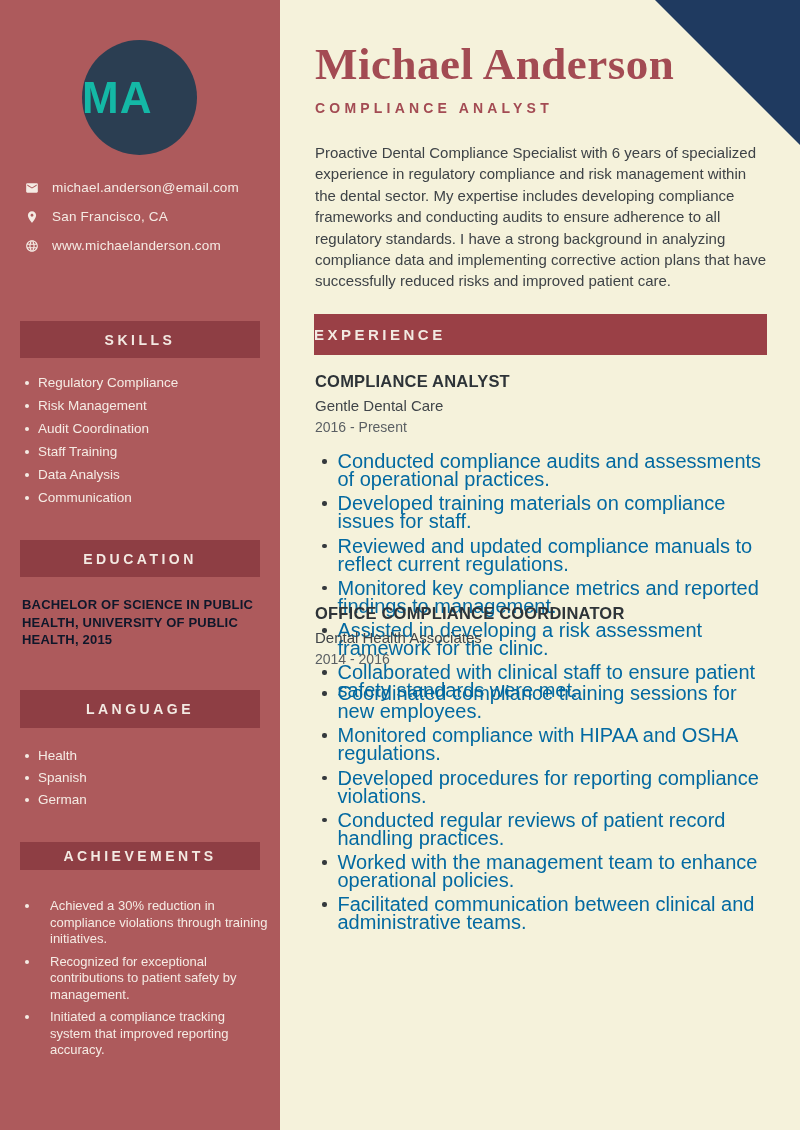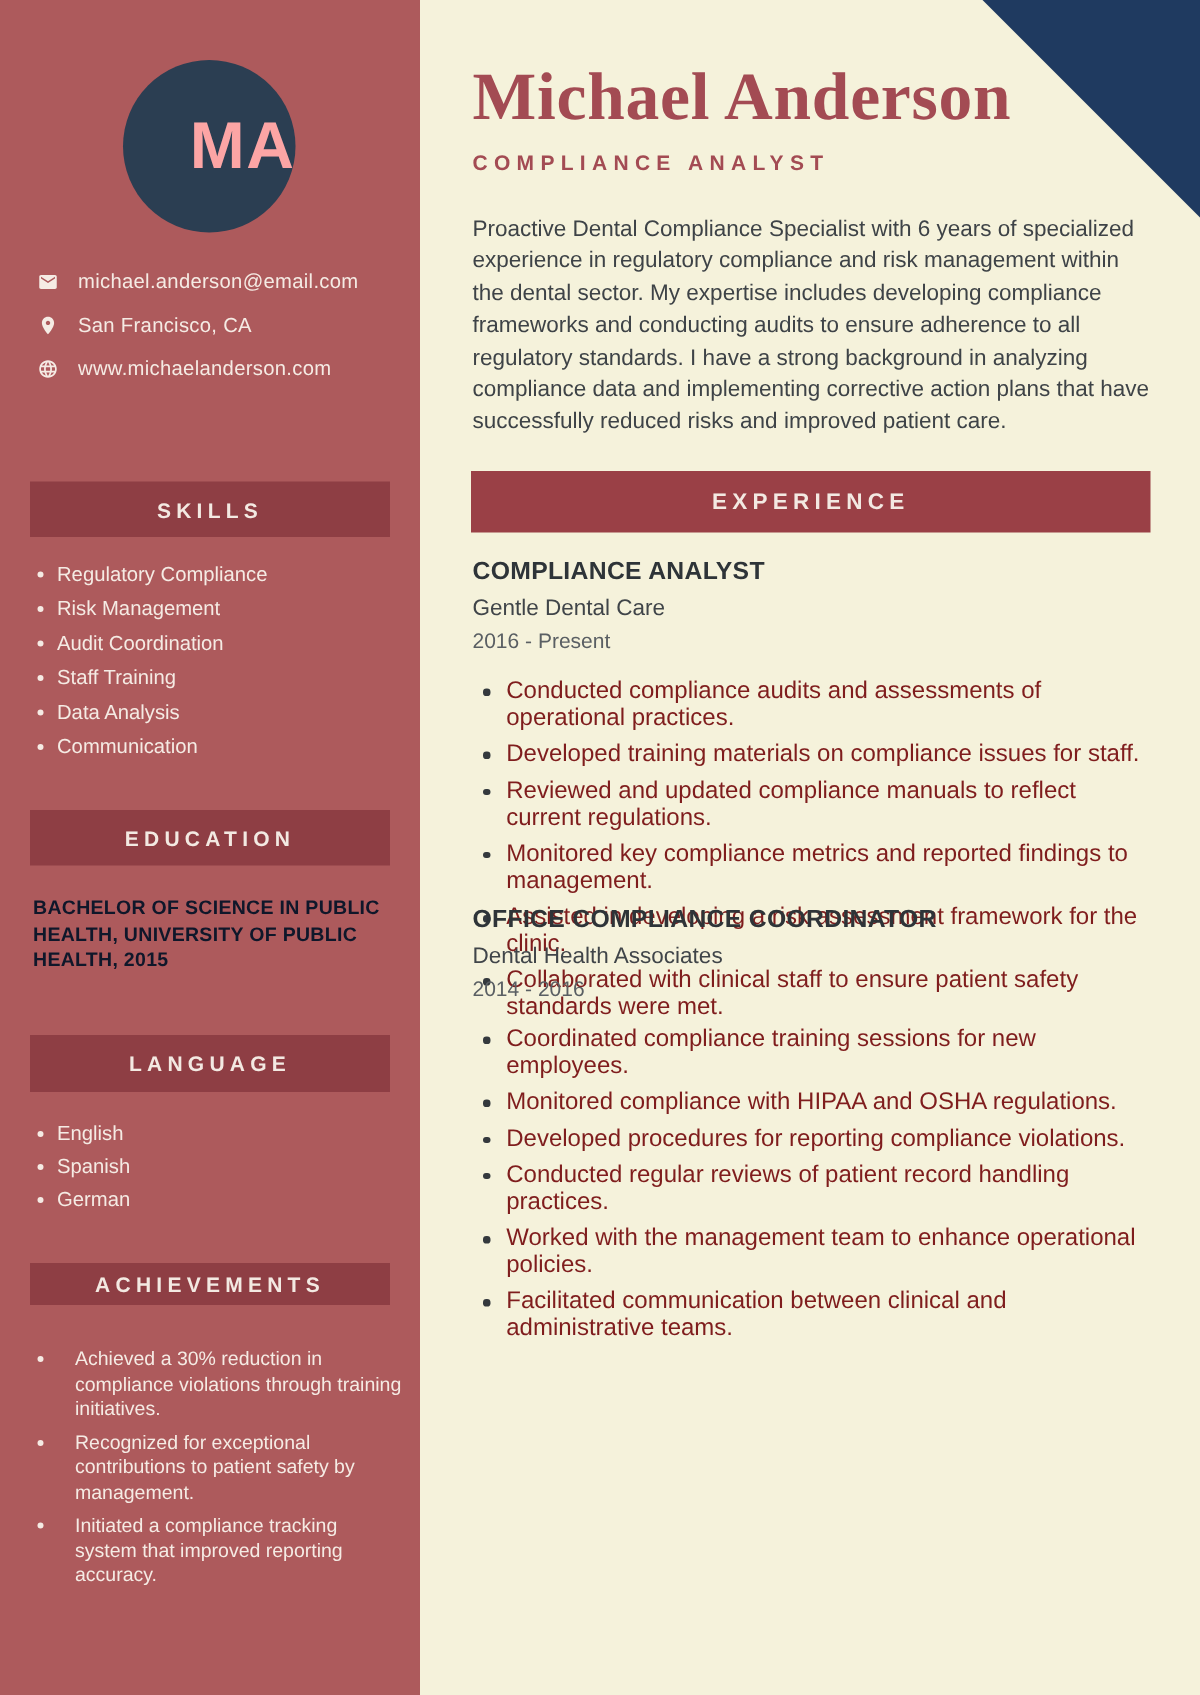--- a/index.html
+++ b/index.html
@@ -11,22 +11,22 @@
   html,body{width:800px;height:1130px;}
   body{position:relative;background:var(--main_bg);font-family:"Liberation Sans",sans-serif;overflow:hidden;}
 
   .sidebar{position:absolute;left:0;top:0;width:280px;height:1130px;background:var(--sidebar_bg);}
   .main{position:absolute;left:280px;top:0;width:560px;height:1130px;}
   .corner-triangle{position:absolute;top:0;right:0;width:0;height:0;
     border-top:145px solid var(--triangle_navy);border-left:145px solid transparent;}
 
   
   .avatar{position:absolute;left:82px;top:40px;width:115px;height:115px;border-radius:50%;
-    background:var(--avatar_bg);display:flex;align-items:center;justify-content:flex-end;
-    color:#fca5a5;font-size:44px;font-weight:600;letter-spacing:1px;}
+    background:var(--avatar_bg);display:flex;align-items:center;justify-content:flex-start;
+    color:#14b8a6;font-size:44px;font-weight:600;letter-spacing:1px;}
   .contact{position:absolute;left:0;top:173px;width:280px;}
   .contact-row{display:flex;align-items:center;height:29px;padding-left:25px;}
   .contact-row svg{width:14px;height:14px;flex:0 0 14px;fill:var(--sidebar_text);}
   .contact-text{margin-left:13px;font-size:13.5px;color:var(--sidebar_text);letter-spacing:.2px;}
 
   .side-bar-title{position:absolute;left:20px;width:240px;height:37px;background:var(--bar_bg);
     display:flex;align-items:center;justify-content:center;color:#F3E9E2;font-weight:bold;
     font-size:14px;letter-spacing:3.5px;}
   .bar-skills{top:321px;} .bar-education{top:540px;} .bar-language{top:690px;height:38px;} .bar-achievements{top:842px;height:28px;}
 
@@ -40,29 +40,29 @@
     color:#0f172a;line-height:17.5px;letter-spacing:.2px;}
 
   
   .name{position:absolute;left:35px;top:40px;font-family:"Liberation Serif","DejaVu Serif",serif;
     font-weight:bold;font-size:45px;line-height:48px;color:var(--accent_red);letter-spacing:.5px;}
   .job-subtitle{position:absolute;left:35px;top:100px;font-size:14px;font-weight:bold;
     letter-spacing:4.2px;color:var(--accent_red);}
   .summary{position:absolute;left:35px;top:142px;width:452px;font-size:15px;line-height:21.4px;
     color:var(--body_text);}
   .exp-bar{position:absolute;left:34px;top:314px;width:453px;height:41px;background:var(--exp_bar_bg);
-    display:flex;align-items:center;justify-content:center;color:#F3E9E2;font-weight:bold;
+    display:flex;align-items:center;color:#F3E9E2;font-weight:bold;
     font-size:15px;letter-spacing:3.5px;}
   .job{position:absolute;left:35px;width:452px;}
   .job-1{top:371px;} .job-2{top:603px;}
   .job-role{font-size:16.5px;font-weight:bold;color:var(--heading_text);line-height:20px;letter-spacing:.2px;}
   .job-company{font-size:15px;color:#404549;margin-top:5px;line-height:19px;}
   .job-dates{font-size:14px;color:var(--muted_text);margin-top:3px;line-height:18px;}
   .job-bullets{list-style:none;margin-top:16px;}
-  .job-bullets .main-li{display:flex;font-size:16px;line-height:18px;color:#7f1d1d;margin-bottom:6.3px;}
+  .job-bullets .main-li{display:flex;font-size:20px;line-height:18px;color:#0369a1;margin-bottom:6.3px;}
   .main-dot{flex:0 0 4.5px;width:4.5px;height:4.5px;border-radius:50%;background:#34393D;margin:7px 11px 0 7px;}
 </style>
 </head>
 <body>
 
 <div class="sidebar">
   <div class="avatar">
     <span>MA</span>
   </div>
 
@@ -121,21 +121,21 @@
     <span>EDUCATION</span>
   </div>
   <div class="edu-text">BACHELOR OF SCIENCE IN PUBLIC HEALTH, UNIVERSITY OF PUBLIC HEALTH, 2015</div>
 
   <div class="side-bar-title bar-language">
     <span>LANGUAGE</span>
   </div>
   <ul class="side-list list-language">
       <li class="side-li">
       <span class="dot"></span>
-      <span>English</span>
+      <span>Health</span>
     </li>
       <li class="side-li">
       <span class="dot"></span>
       <span>Spanish</span>
     </li>
       <li class="side-li">
       <span class="dot"></span>
       <span>German</span>
     </li>
     </ul>

